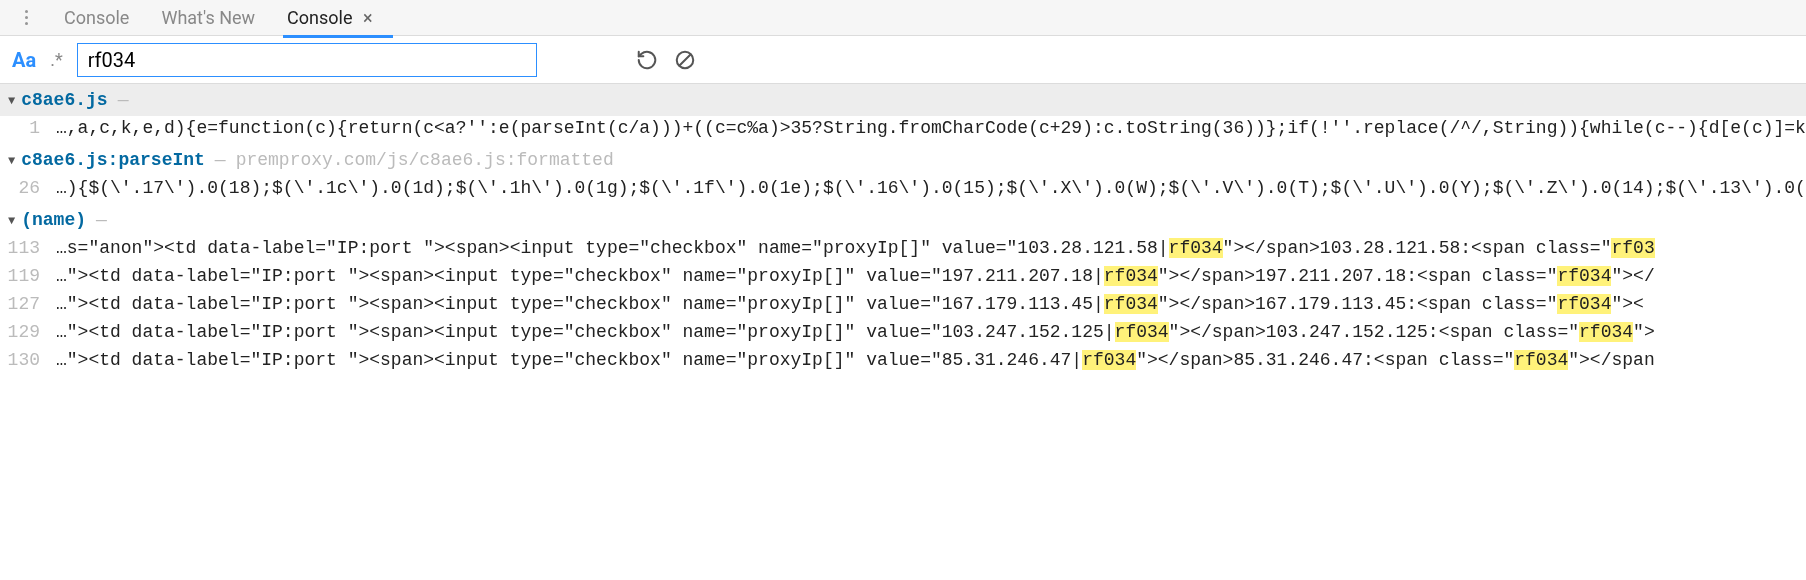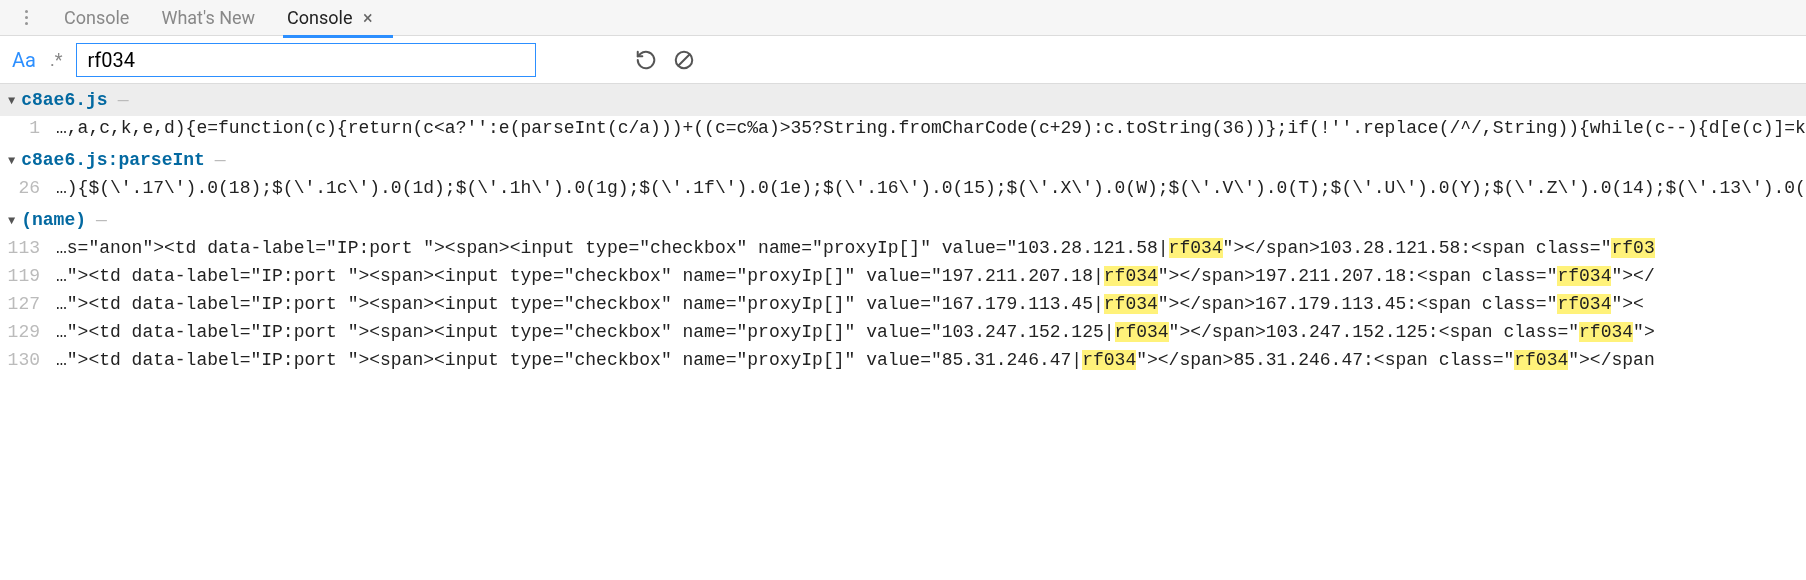--- a/index.html
+++ b/index.html
@@ -59,21 +59,21 @@
     display: flex;
     align-items: center;
     height: 48px;
     border-bottom: 1px solid #dcdcdc;
     background: #fff;
     padding-left: 12px;
     gap: 14px;
   }
   .aa {
     color: #2c8fff;
-    font-weight: 400;
+    font-weight: 700;
     font-size: 20px;
     cursor: pointer;
   }
   .regex {
     color: #888; font-size: 18px; cursor: pointer;
   }
   .searchbox {
     width: 460px;
     height: 34px;
     border: 1.5px solid #2c8fff;
@@ -169,20 +169,21 @@
       <span class="dash">—</span>
     </div>
     <div class="row">
       <span class="ln">1</span>
       <span class="code"><span>…,a,c,k,e,d){e=function(c){return(c&lt;a?'':e(parseInt(c/a)))+((c=c%a)&gt;35?String.fromCharCode(c+29):c.toString(36))};if(!''.replace(/^/,String)){while(c--){d[e(c)]=k[c]||e(c)</span></span>
     </div>
     <div class="filehdr">
       <span class="tri">▼</span>
       <span class="fname">c8ae6.js:parseInt</span>
       <span class="dash">—</span>
+      <span class="fpath">premproxy.com/js/c8ae6.js:formatted</span>
     </div>
     <div class="row">
       <span class="ln">26</span>
       <span class="code"><span>…){$(\'.17\').0(18);$(\'.1c\').0(1d);$(\'.1h\').0(1g);$(\'.1f\').0(1e);$(\'.16\').0(15);$(\'.X\').0(W);$(\'.V\').0(T);$(\'.U\').0(Y);$(\'.Z\').0(14);$(\'.13\').0(12);$(\'.10\').0(11);$(\'.1i\'</span></span>
     </div>
     <div class="filehdr">
       <span class="tri">▼</span>
       <span class="fname">(name)</span>
       <span class="dash">—</span>
     </div>

